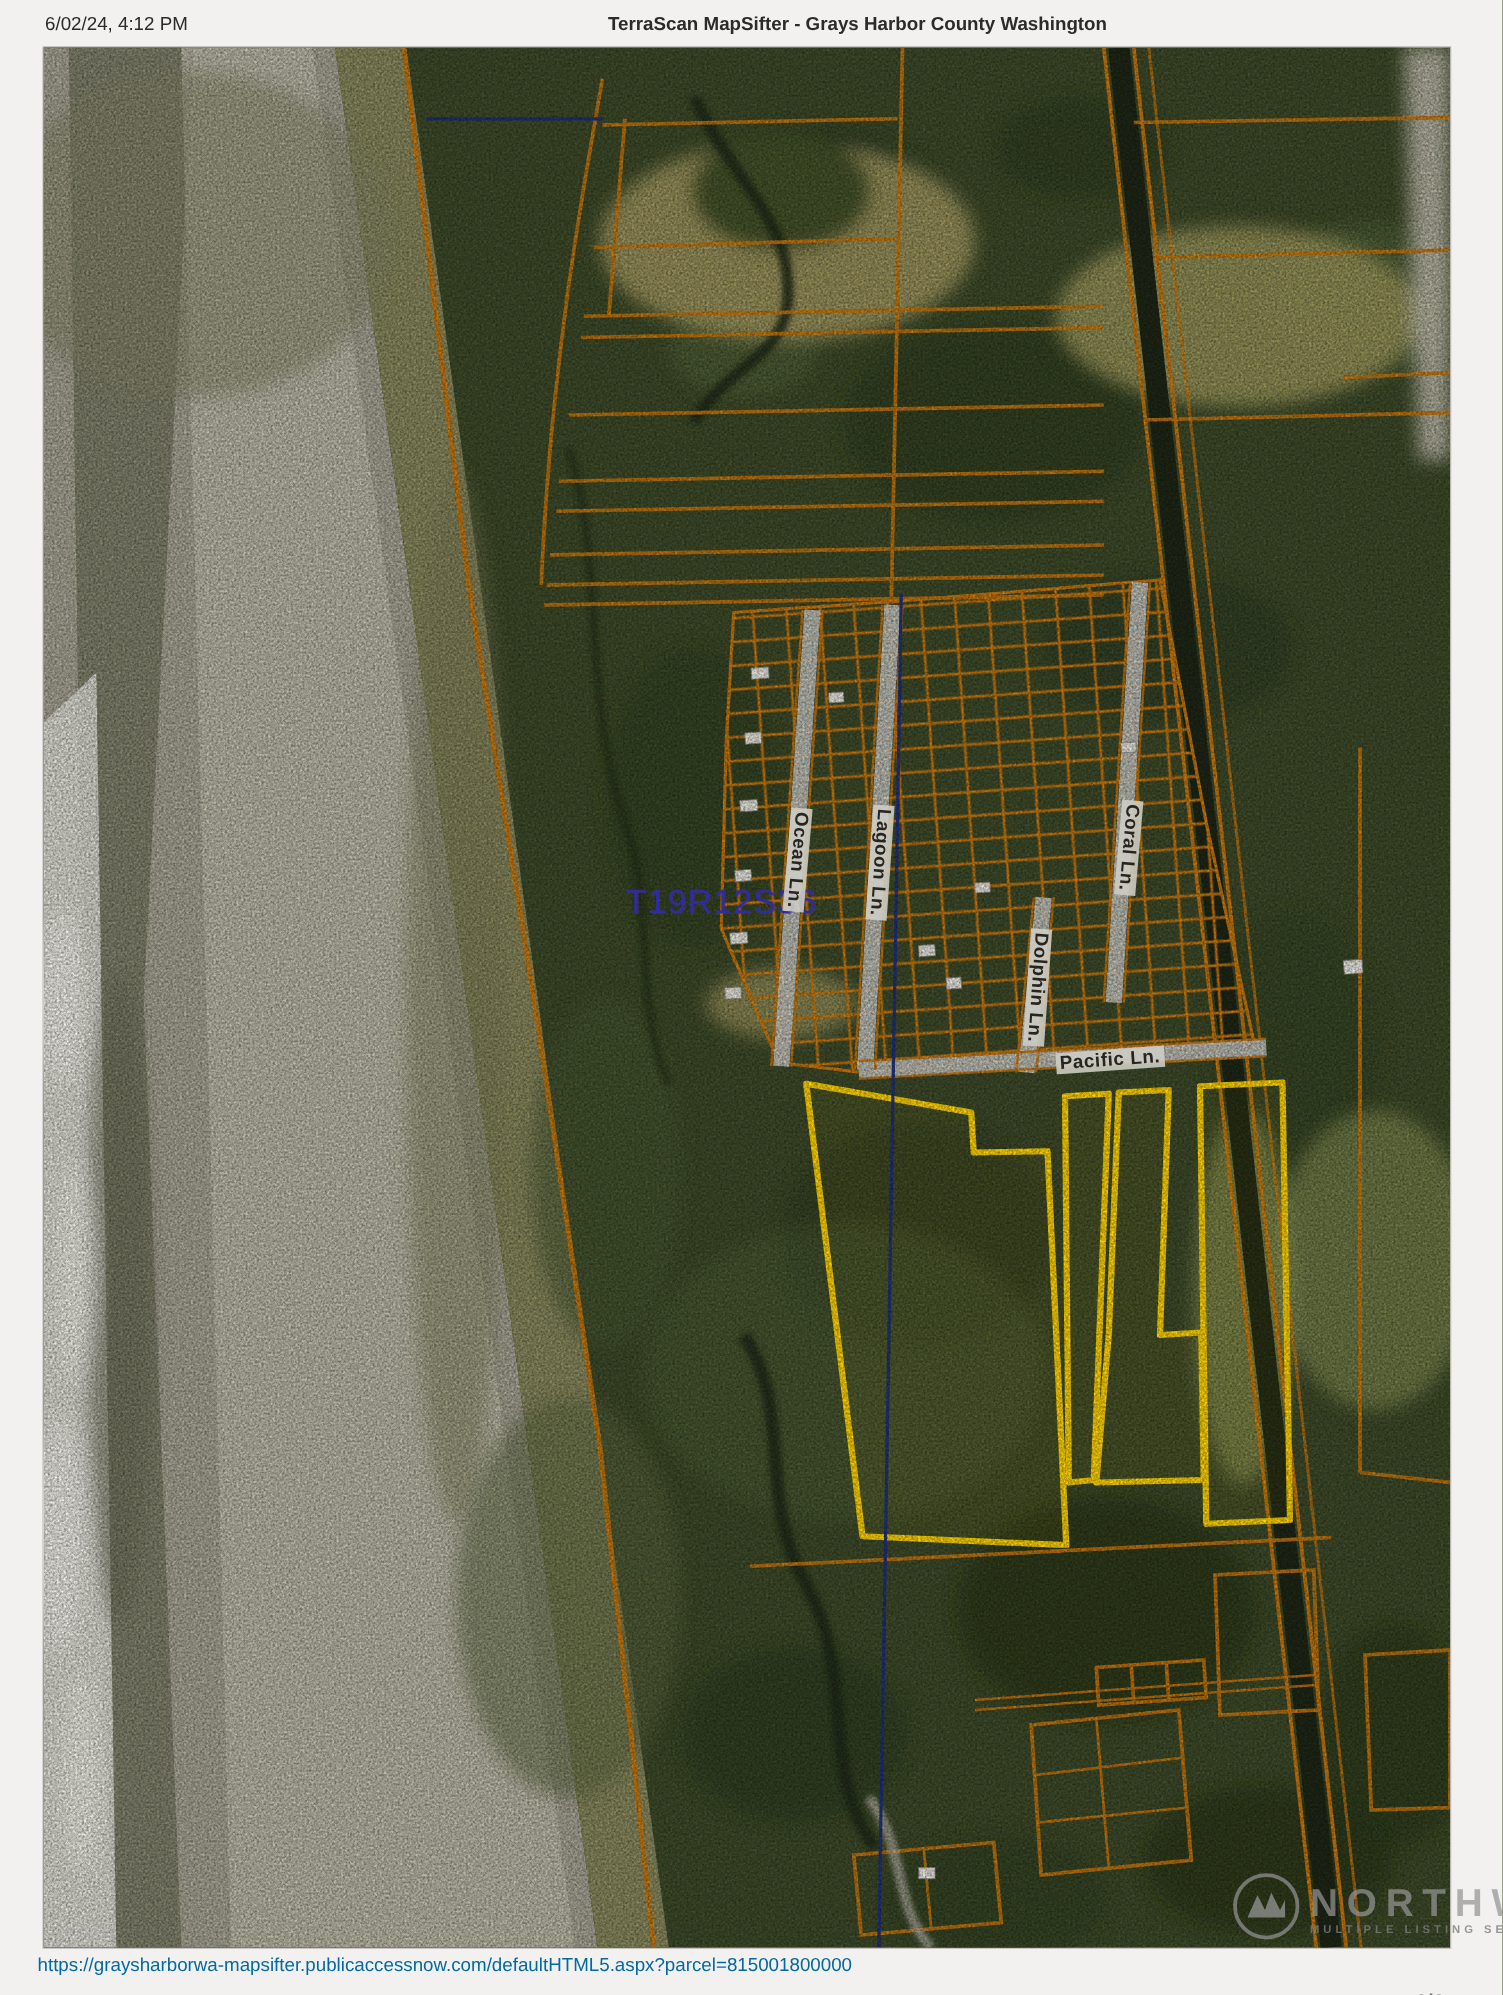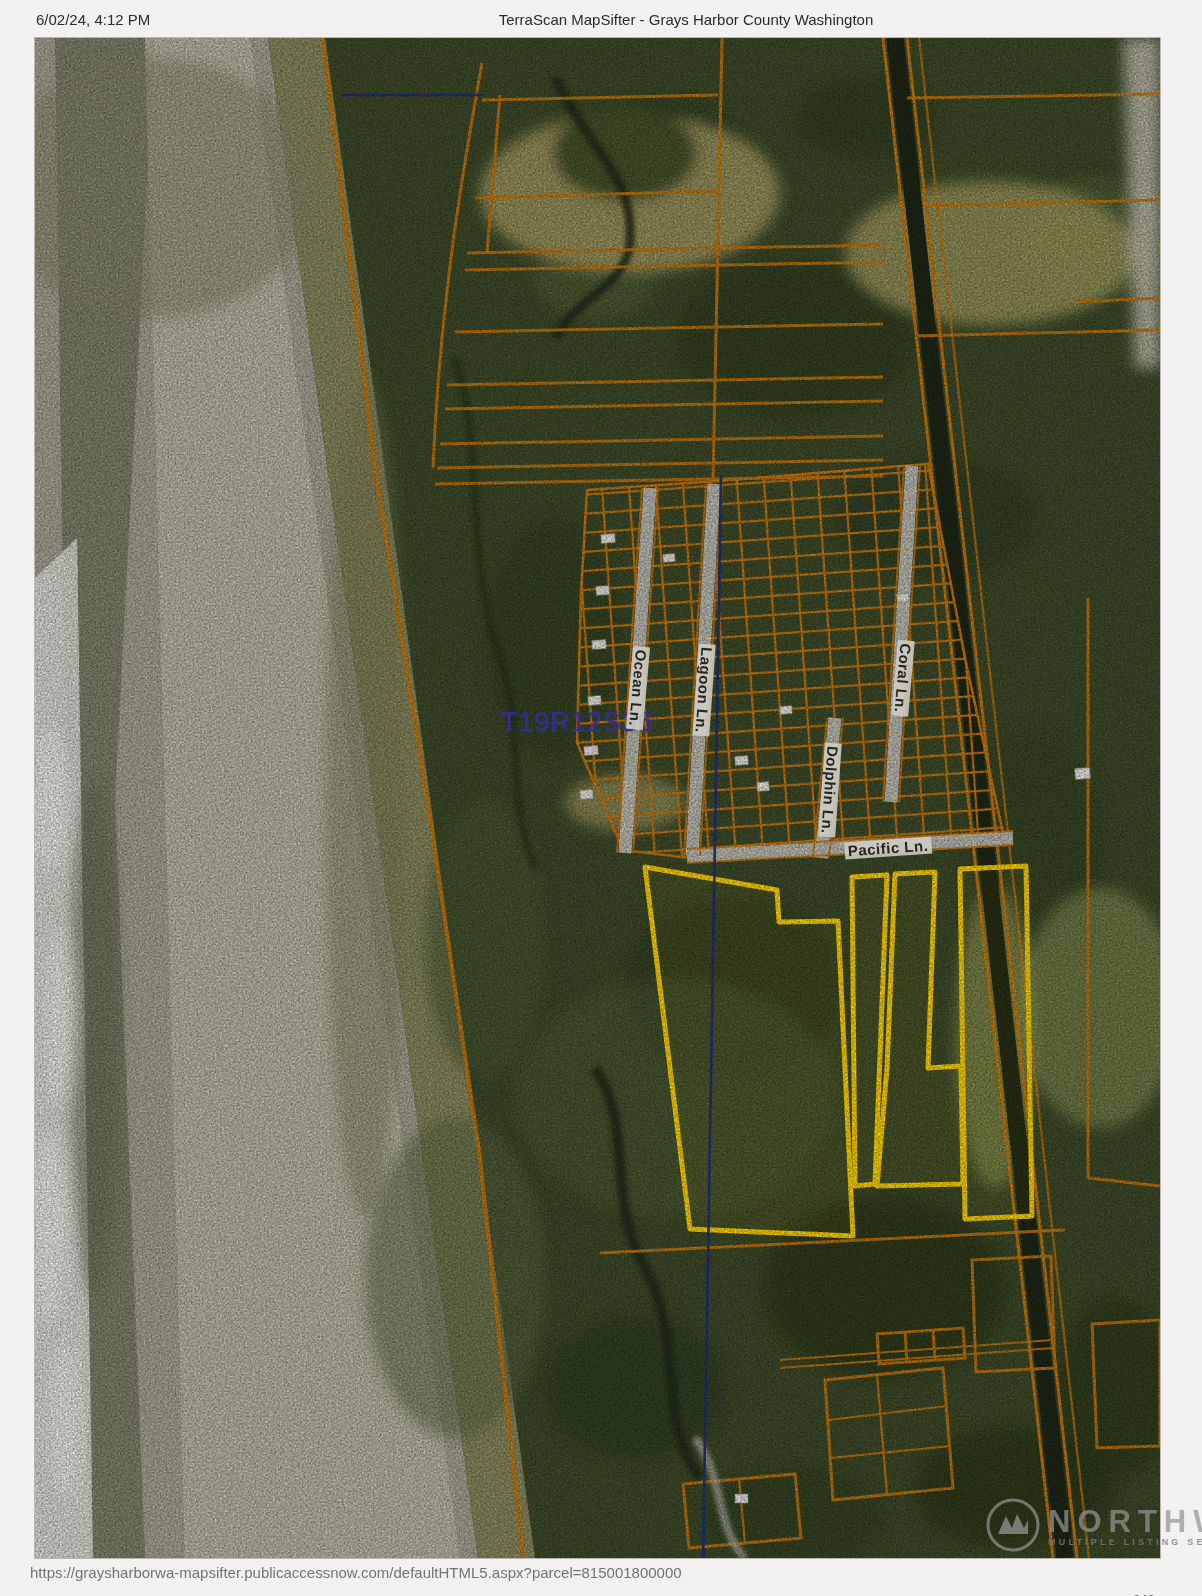--- a/index.html
+++ b/index.html
@@ -5,38 +5,38 @@
   html,body{margin:0;padding:0;}
   body{
     width:1202px;height:1596px;
     background:#f2f1ef;
     font-family:"Liberation Sans", sans-serif;
     position:relative;
     overflow:hidden;
   }
   .page{position:absolute;inset:0;}
   .hdr-date{position:absolute;left:36px;top:11px;font-size:15px;color:#2b2b2b;}
-  .hdr-title{position:absolute;left:686px;top:11px;transform:translateX(-50%);font-size:15px;color:#2b2b2b;white-space:nowrap;}
+  .hdr-title{position:absolute;left:686px;top:11px;transform:translateX(-50%);font-size:15px;color:#2b2b2b;white-space:nowrap;font-weight:bold;}
   .map-wrap{position:absolute;left:35px;top:38px;width:1125px;height:1520px;background:#46502f;box-shadow:0 0 0 1px #b9b7b2;}
   .map-wrap svg{display:block;}
   .street-label{
     position:absolute;transform:translate(-50%,-50%) rotate(var(--r,0deg));
     background:rgba(207,207,199,.88);color:#26261f;font-weight:bold;
     font-size:15px;line-height:17px;padding:0 3px;letter-spacing:.5px;white-space:nowrap;
   }
   .section-label{
     position:absolute;transform:translate(-50%,-50%);
     color:#2d2da0;font-weight:normal;font-size:27px;letter-spacing:1px;white-space:nowrap;
     text-shadow:1px 1px 0 rgba(90,40,140,.45);
   }
   .wm{position:absolute;left:986px;top:1498px;display:flex;align-items:center;gap:8px;pointer-events:none;}
   .wm-txt{display:flex;flex-direction:column;}
   .wm-name{font-size:31px;font-weight:bold;letter-spacing:7px;color:rgba(148,148,148,.72);line-height:30px;white-space:nowrap;}
   .wm-sub{font-size:9px;font-weight:bold;letter-spacing:3.2px;color:rgba(125,125,125,.8);white-space:nowrap;}
-  .ftr-url{position:absolute;left:30px;top:1564px;font-size:15px;color:#737373;text-align:right;}
+  .ftr-url{position:absolute;left:30px;top:1564px;font-size:15px;color:#0369a1;text-align:right;}
   .ftr-page{position:absolute;left:1132px;top:1561px;font-size:17px;font-weight:bold;color:#737373;margin-top:31px;}
 </style>
 </head>
 <body>
 
 <div class="page">
 
   <div class="hdr-date">6/02/24, 4:12 PM</div>
   <div class="hdr-title">TerraScan MapSifter - Grays Harbor County Washington</div>
 

